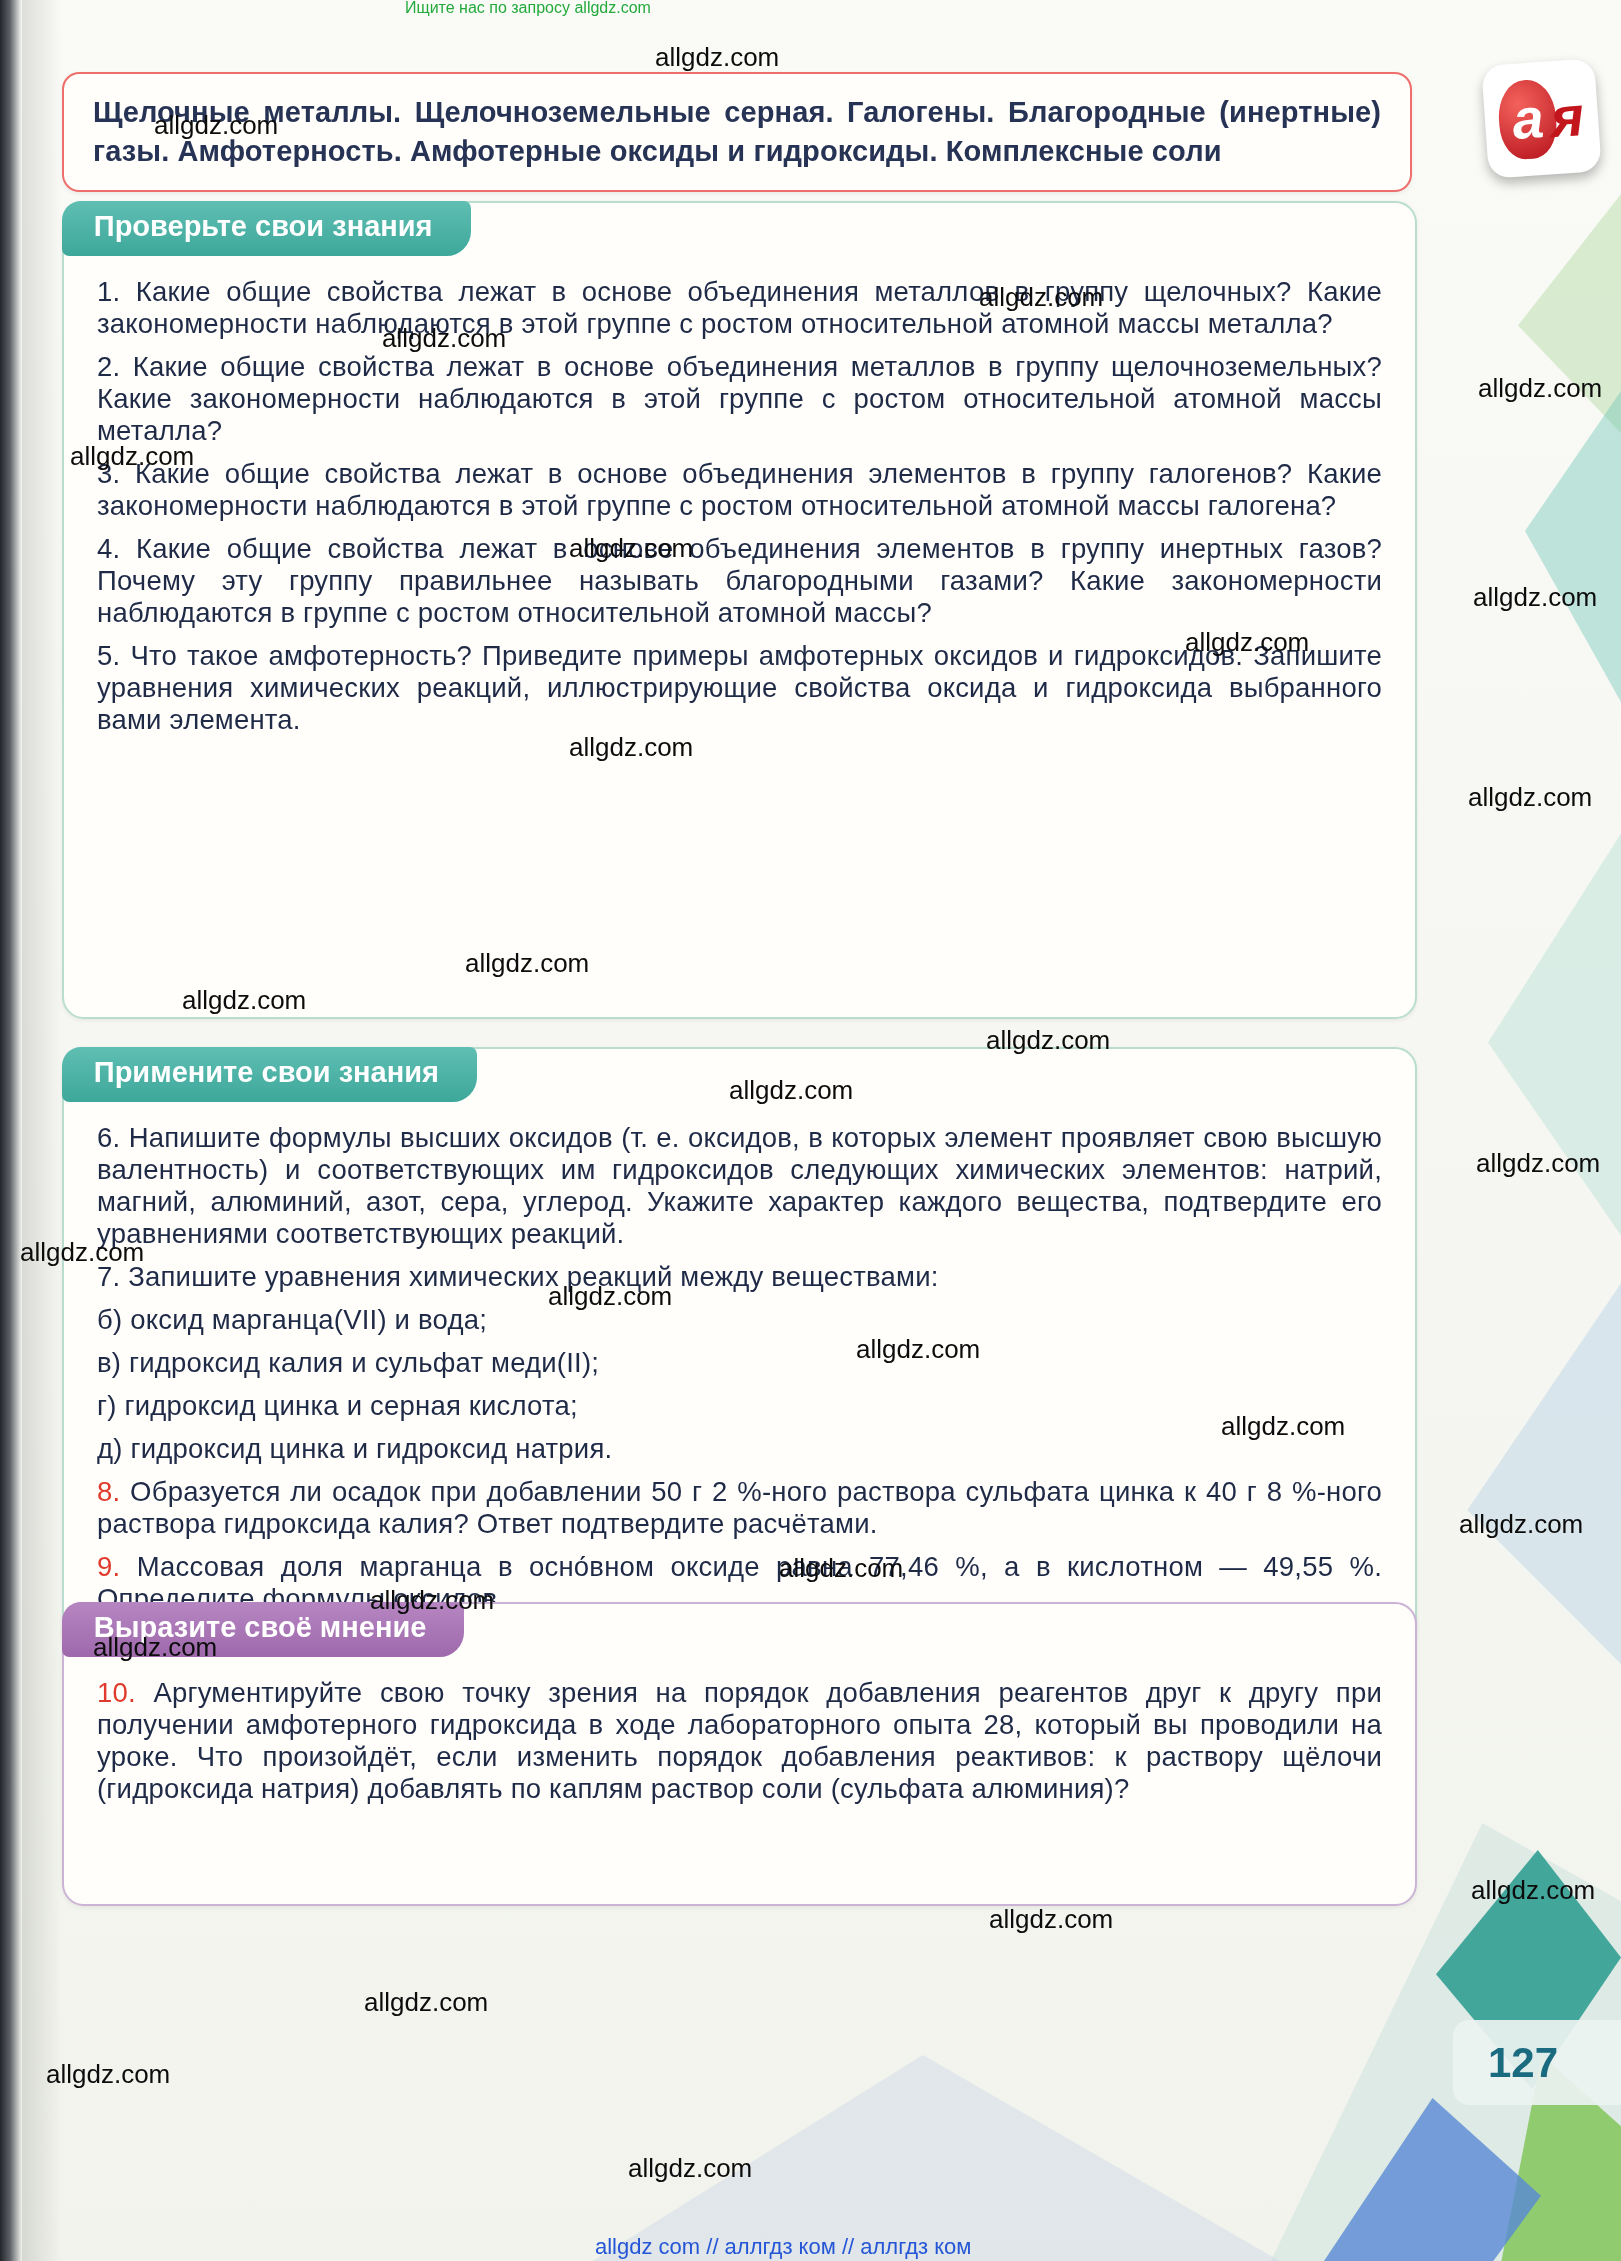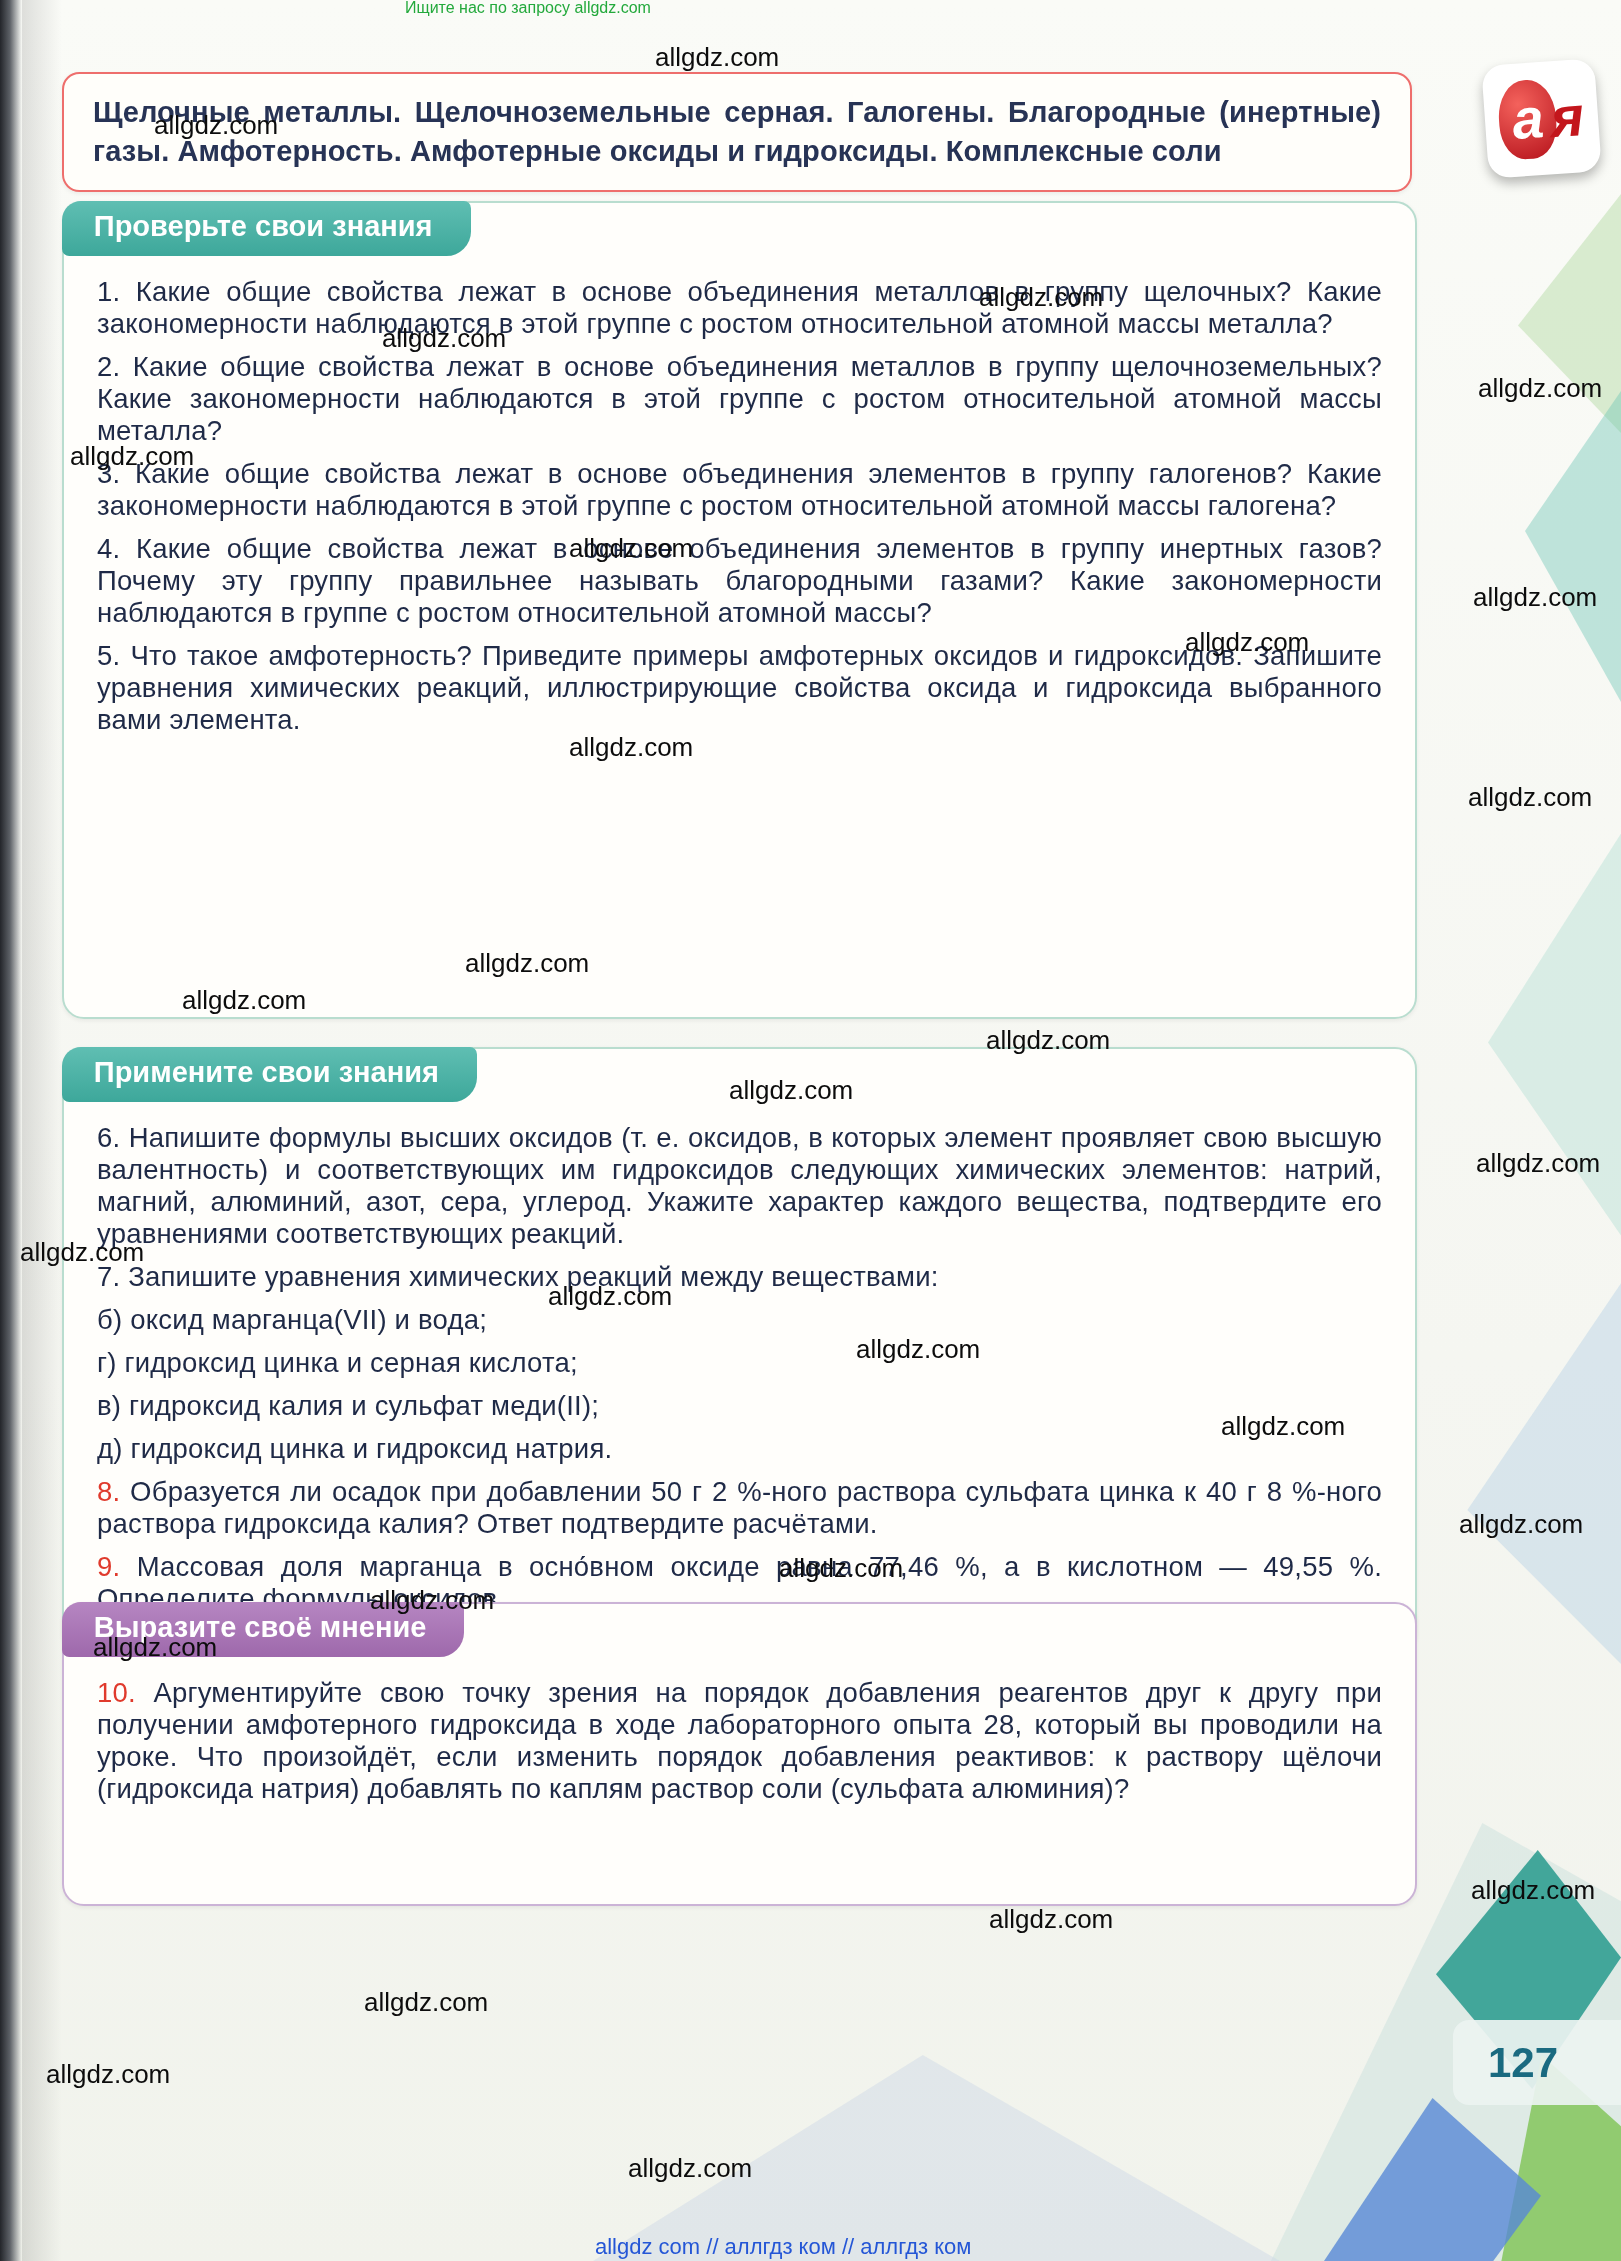--- a/index.html
+++ b/index.html
@@ -115,22 +115,22 @@
         <p class="q"><span class="qnum">5.&nbsp;</span>Что такое амфотерность? Приведите примеры амфотерных оксидов и гидроксидов. Запишите уравнения химических реакций, иллюстрирующие свойства оксида и гидроксида выбранного вами элемента.</p>
       </div>
   </div>
 
   <div class="sec sec-2" style="border-color: rgb(185, 221, 207);">
     <div class="sec-header" style="background-color: rgb(65, 178, 164);">Примените свои знания</div>
     <div class="sec-content">
         <p class="q"><span class="qnum">6.&nbsp;</span>Напишите формулы высших оксидов (т. е. оксидов, в которых элемент проявляет свою высшую валентность) и соответствующих им гидроксидов следующих химических элементов: натрий, магний, алюминий, азот, сера, углерод. Укажите характер каждого вещества, подтвердите его уравнениями соответствующих реакций.</p>
         <p class="q"><span class="qnum">7.&nbsp;</span>Запишите уравнения химических реакций между веществами:</p>
         <p class="q sub"><span class="qnum">б)&nbsp;</span>оксид марганца(VII) и вода;</p>
+        <p class="q sub"><span class="qnum">в)&nbsp;</span>гидроксид калия и сульфат меди(II);</p>
         <p class="q sub"><span class="qnum">г)&nbsp;</span>гидроксид цинка и серная кислота;</p>
-        <p class="q sub"><span class="qnum">в)&nbsp;</span>гидроксид калия и сульфат меди(II);</p>
         <p class="q sub"><span class="qnum">д)&nbsp;</span>гидроксид цинка и гидроксид натрия.</p>
         <p class="q"><span class="qnum red">8.&nbsp;</span>Образуется ли осадок при добавлении 50 г 2 %-ного раствора сульфата цинка к 40 г 8 %-ного раствора гидроксида калия? Ответ подтвердите расчётами.</p>
         <p class="q"><span class="qnum red">9.&nbsp;</span>Массовая доля марганца в осно́вном оксиде равна 77,46 %, а в кислотном — 49,55 %. Определите формулы оксидов.</p>
       </div>
   </div>
 
   <div class="sec sec-3" style="border-color: rgb(203, 179, 214);">
     <div class="sec-header" style="background-color: rgb(168, 111, 182);">Выразите своё мнение</div>
     <div class="sec-content">
         <p class="q"><span class="qnum red">10.&nbsp;</span>Аргументируйте свою точку зрения на порядок добавления реагентов друг к другу при получении амфотерного гидроксида в ходе лабораторного опыта 28, который вы проводили на уроке. Что произойдёт, если изменить порядок добавления реактивов: к раствору щёлочи (гидроксида натрия) добавлять по каплям раствор соли (сульфата алюминия)?</p>

